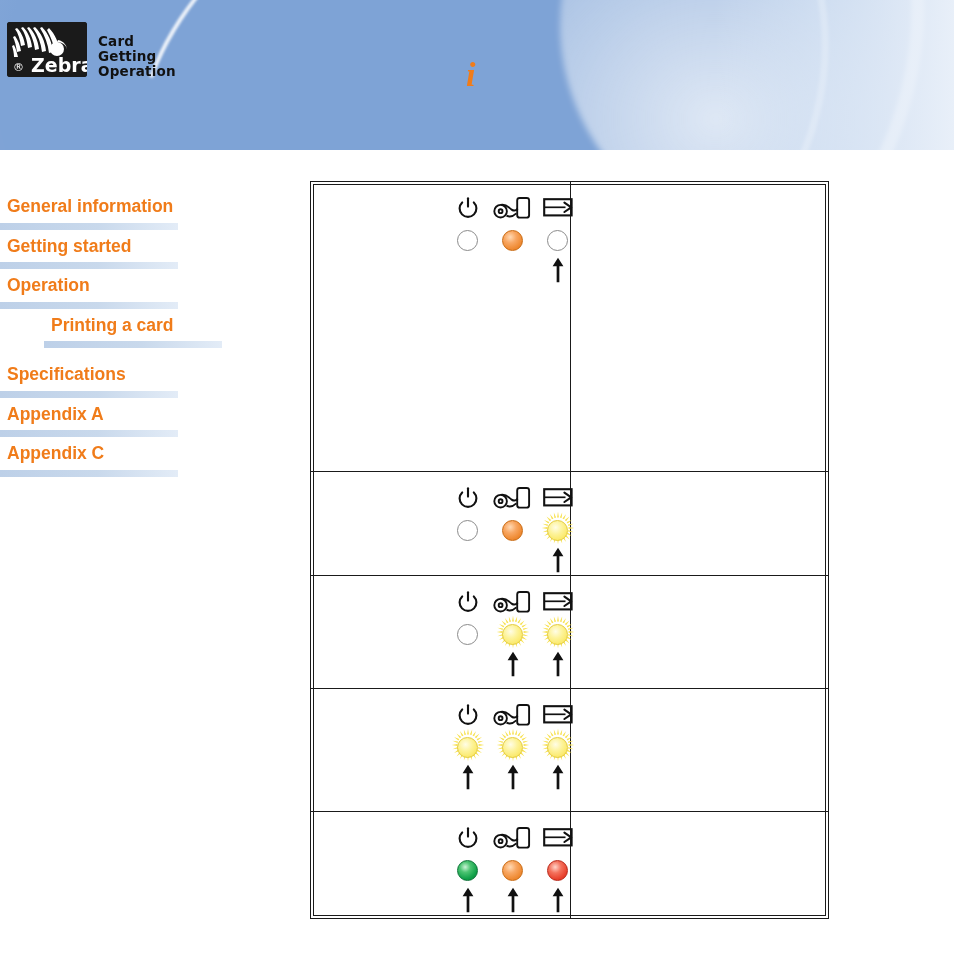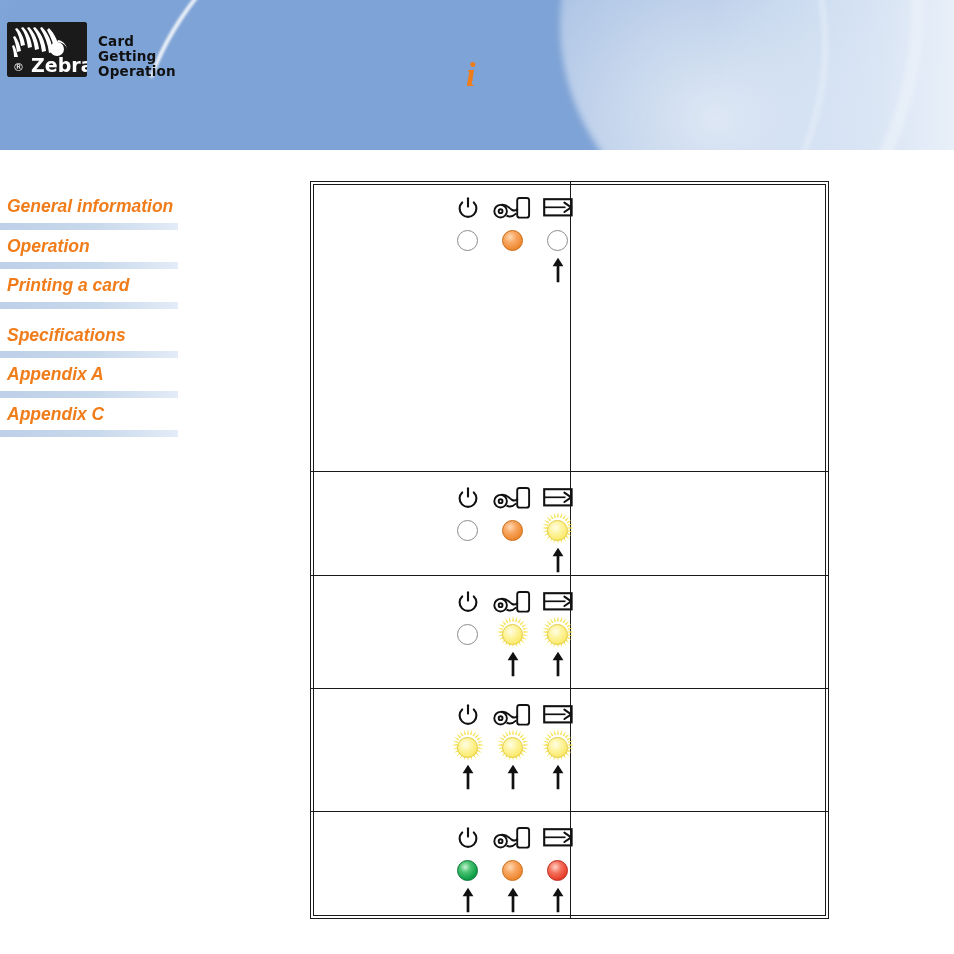--- a/index.html
+++ b/index.html
@@ -110,21 +110,21 @@
   }
   #zebra-badge svg{position:absolute;left:0;top:0;}
   #logo-words{
     margin-left:11px;margin-top:12px;
     font-family:"DejaVu Sans", sans-serif;
     font-weight:bold;font-size:13.5px;line-height:15px;color:#111111;
     letter-spacing:.2px;
   }
 
   
-  #nav{position:absolute;left:0;top:196px;width:178px;font-style:italic;}
+  #nav{position:absolute;left:0;top:196px;width:178px;}
   .nav-item{display:block;position:relative;height:39.5px;}
   .nav-label{
     position:absolute;left:7px;top:0;
     font-weight:bold;font-size:17.5px;color:#f07c1a;
     white-space:nowrap;line-height:20px;
   }
   .nav-sep{
     position:absolute;left:0;bottom:6px;width:178px;height:7px;
     background:linear-gradient(to right,#bdd0e8 0%,#c9d9ec 55%,#e3ecf7 100%);
   }
@@ -230,24 +230,28 @@
     <div>Operation</div>
   </div>
 </div>
 
 <nav id="nav">
     <a class="nav-item" href="#" style="text-decoration: none;">
       <span class="nav-label">General information</span>
       <span class="nav-sep"></span>
     </a>
     <a class="nav-item" href="#" style="text-decoration: none;">
+      <span class="nav-label">Getting started</span>
+      <span class="nav-sep"></span>
+    </a>
+    <a class="nav-item" href="#" style="text-decoration: none;">
       <span class="nav-label">Operation</span>
       <span class="nav-sep"></span>
     </a>
-    <a class="nav-item" href="#" style="text-decoration: none;">
+    <a class="nav-item" href="#" style="text-decoration: none; margin-left: 44px;">
       <span class="nav-label">Printing a card</span>
       <span class="nav-sep"></span>
     </a>
     <div class="nav-gap"></div>
     <a class="nav-item" href="#" style="text-decoration: none; padding-left: 11px;">
       <span class="nav-label">Specifications</span>
       <span class="nav-sep"></span>
     </a>
     <a class="nav-item" href="#" style="text-decoration: none; padding-left: 44px;">
       <span class="nav-label">Appendix A</span>

